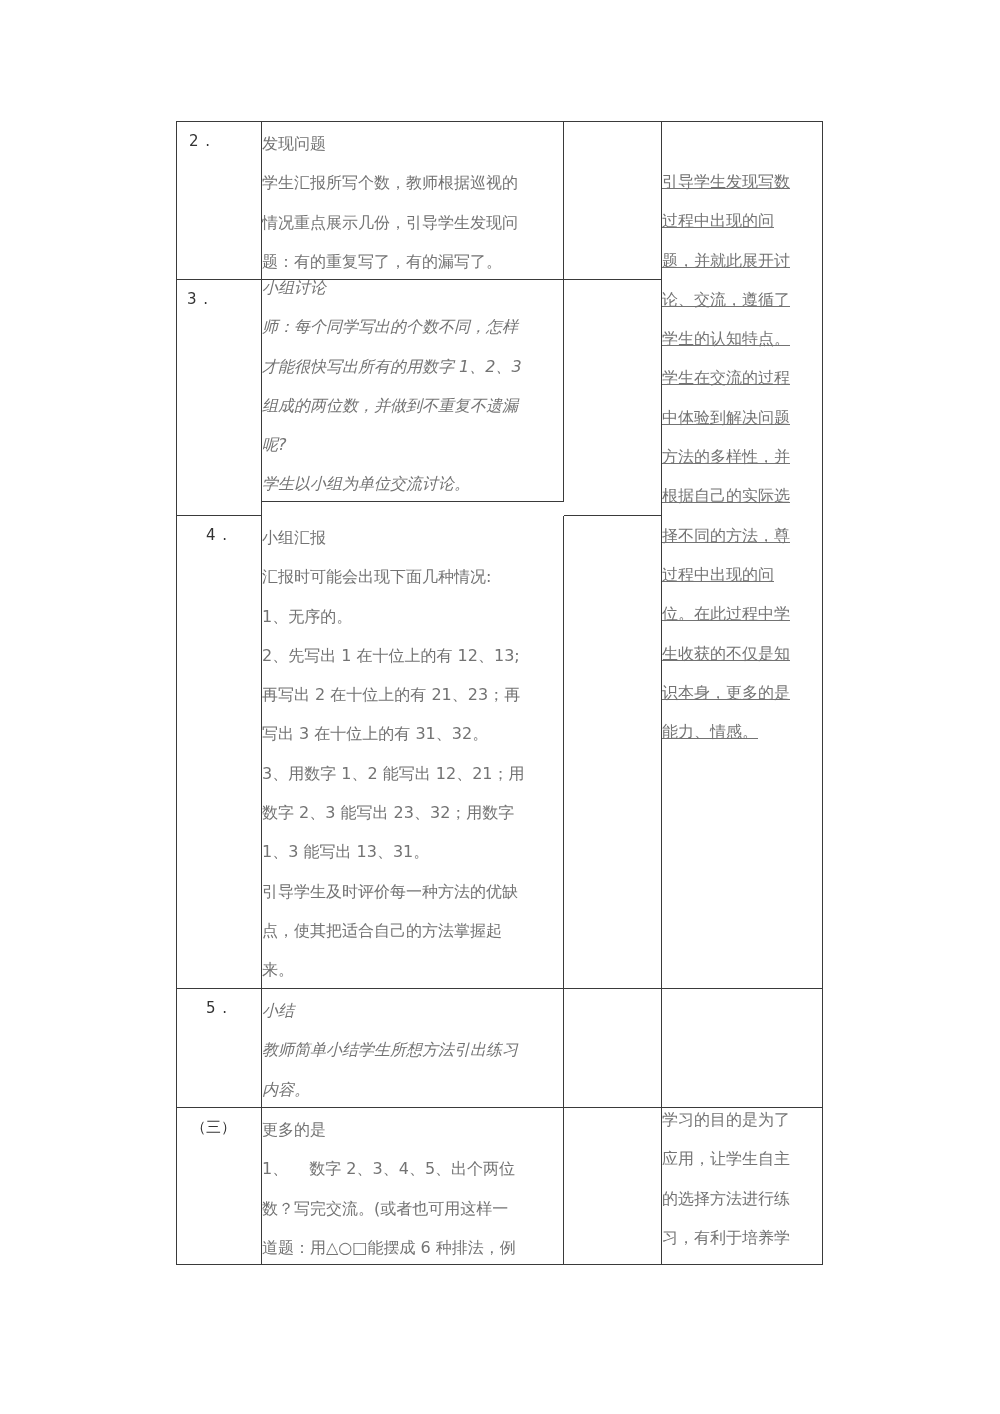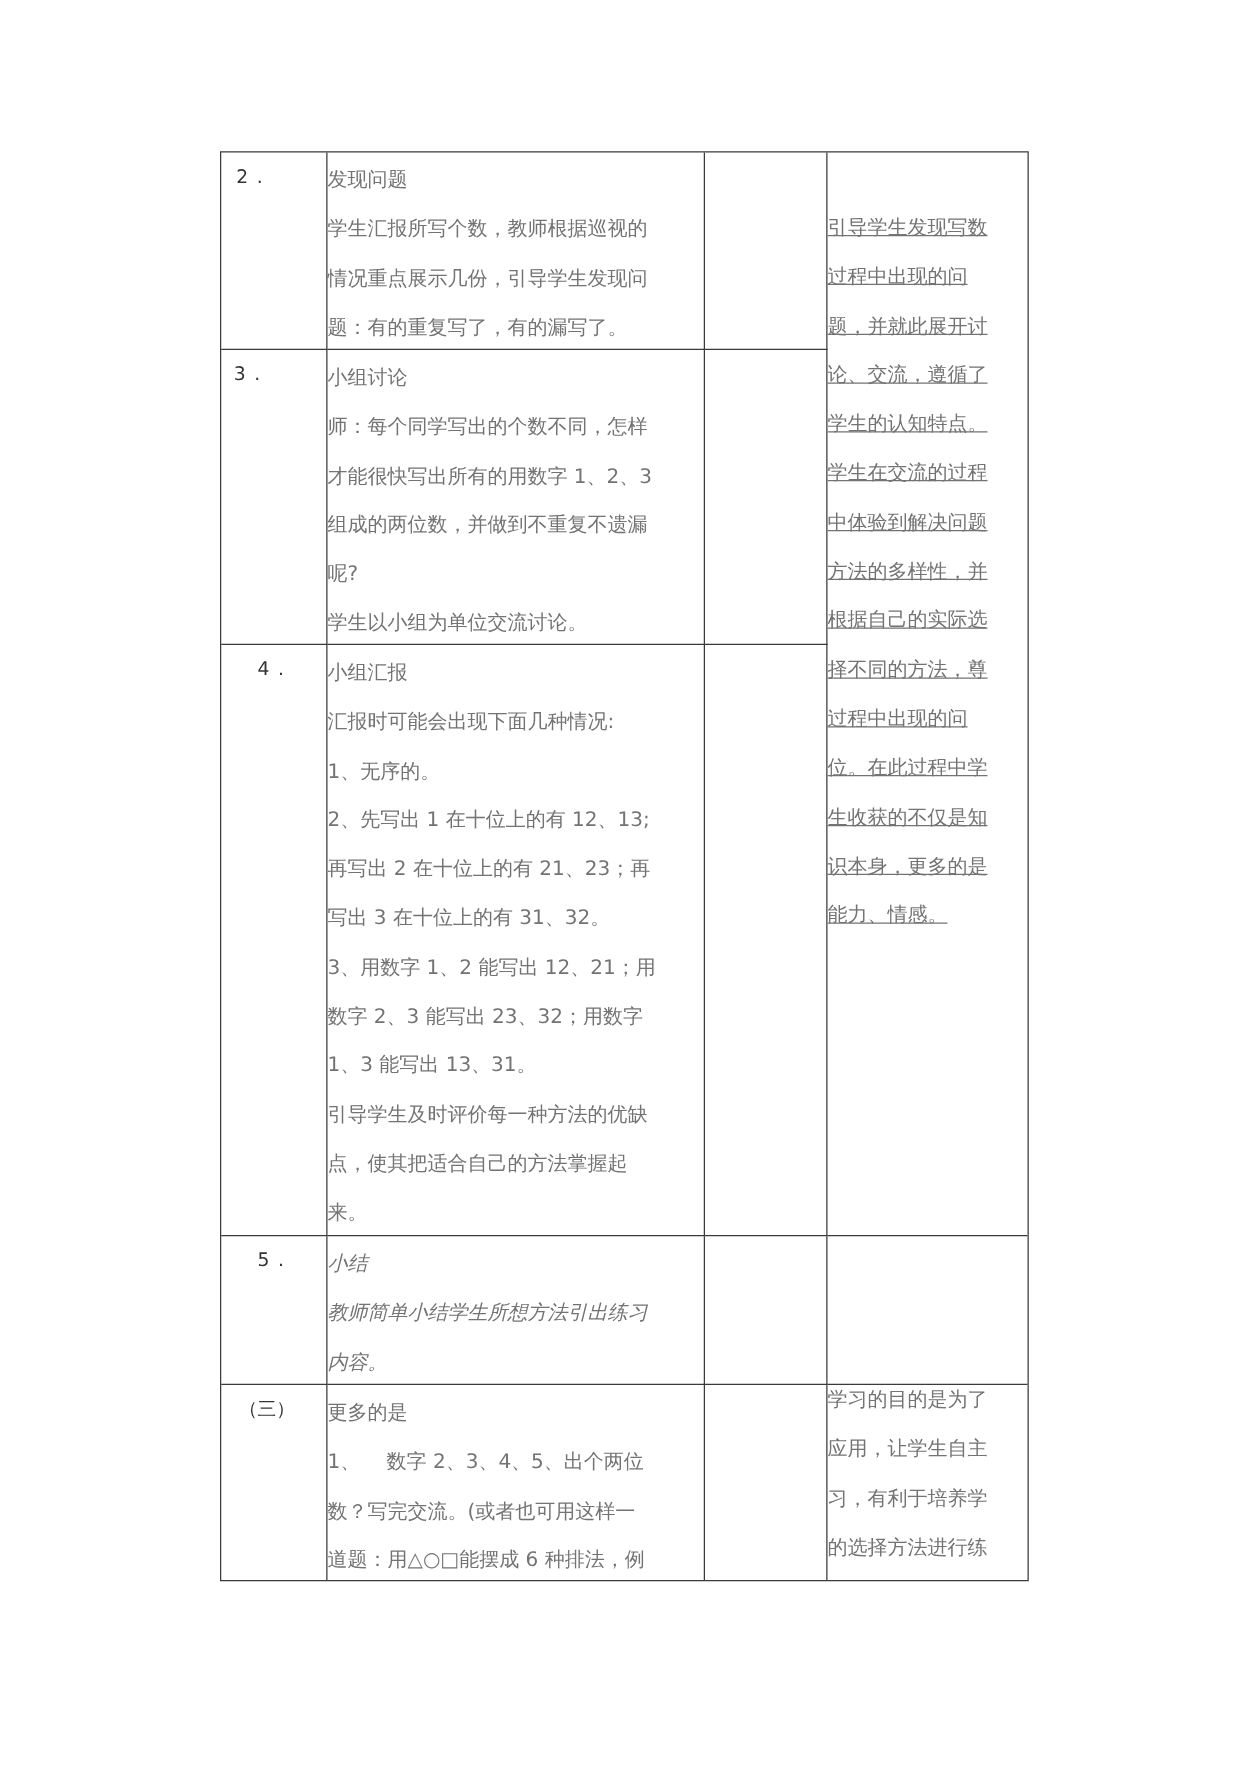--- a/index.html
+++ b/index.html
@@ -29,21 +29,21 @@
         <div>学生汇报所写个数，教师根据巡视的</div>
         <div>情况重点展示几份，引导学生发现问</div>
         <div>题：有的重复写了，有的漏写了。</div>
       </div>
     </div>
     <div class="cell" style="left:387px; top:0; width:98px; height:158px;"></div>
 
     <div class="cell" style="left:0; top:158px; width:85px; height:236px;">
       <div class="num" style="position:absolute; left:10px; top:10px;">3 .</div>
     </div>
-    <div class="cell" style="left:85px; top:158px; width:302px; height:236px;">
+    <div class="cell" style="left:85px; top:144px; width:302px; height:236px;font-style:italic;">
       <div class="lines" style="padding-top:2px;">
         <div>小组讨论</div>
         <div>师：每个同学写出的个数不同，怎样</div>
         <div>才能很快写出所有的用数字 1、2、3</div>
         <div>组成的两位数，并做到不重复不遗漏</div>
         <div>呢?</div>
         <div>学生以小组为单位交流讨论。</div>
       </div>
     </div>
     <div class="cell" style="left:387px; top:158px; width:98px; height:236px;"></div>
@@ -111,19 +111,19 @@
         <div>1、　 数字 2、3、4、5、出个两位</div>
         <div>数？写完交流。(或者也可用这样一</div>
         <div>道题：用△○□能摆成 6 种排法，例</div>
       </div>
     </div>
     <div class="cell" style="left:387px; top:986px; width:98px; height:156px; border-bottom:none;"></div>
     <div class="cell" style="left:485px; top:976px; width:160px; height:156px; border-right:none; border-bottom:none;">
       <div class="lines" style="padding-top:2px;">
         <div>学习的目的是为了</div>
         <div>应用，让学生自主</div>
+        <div>的选择方法进行练</div>
         <div>习，有利于培养学</div>
-        <div>的选择方法进行练</div>
       </div>
     </div>
 
   </div>
 </div>
 
 </body></html>

